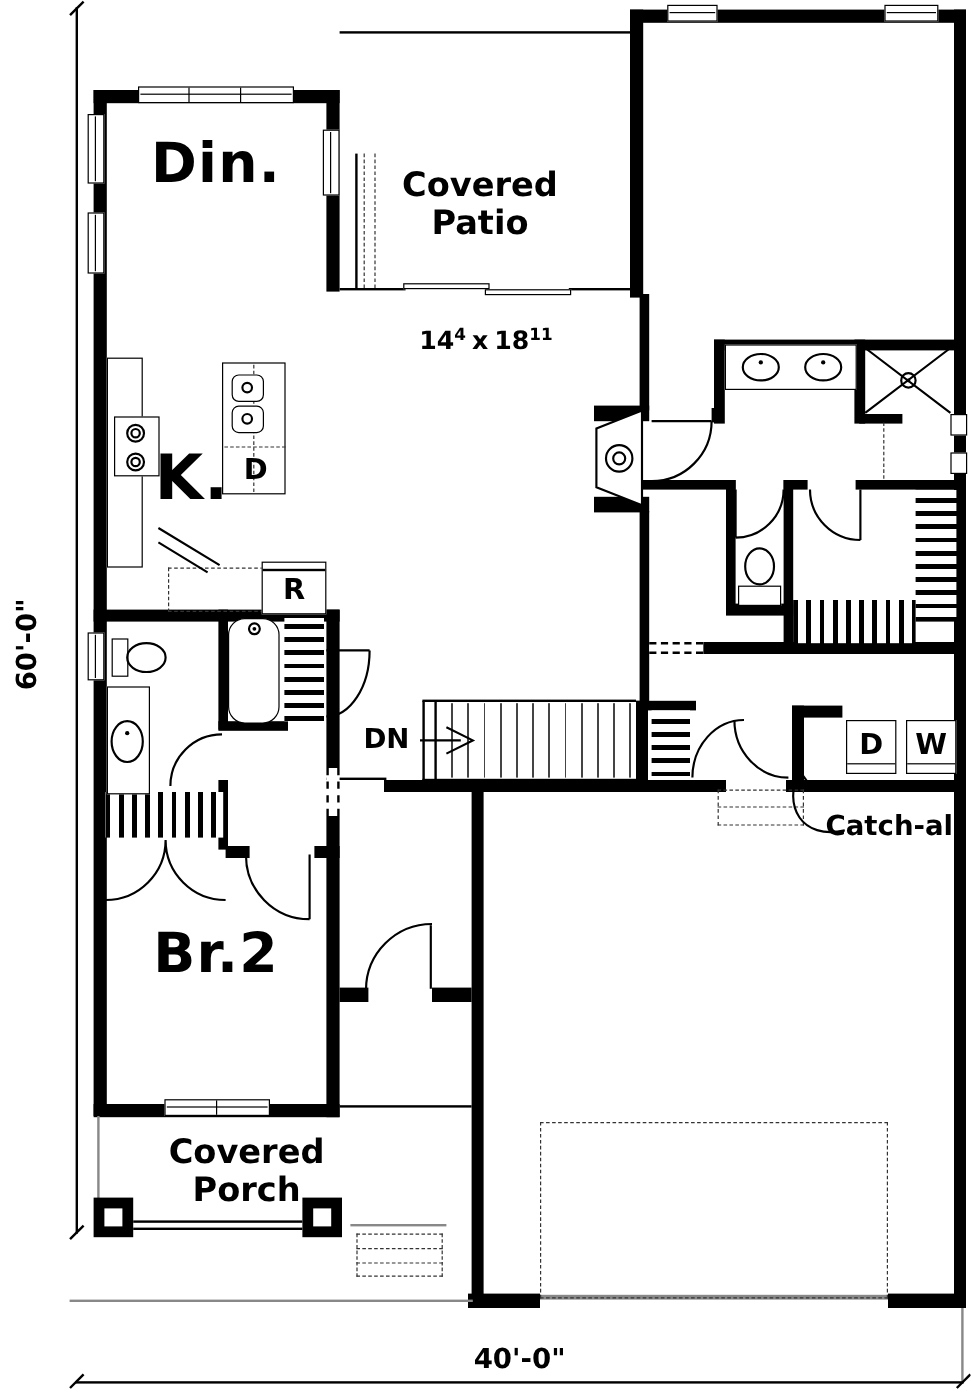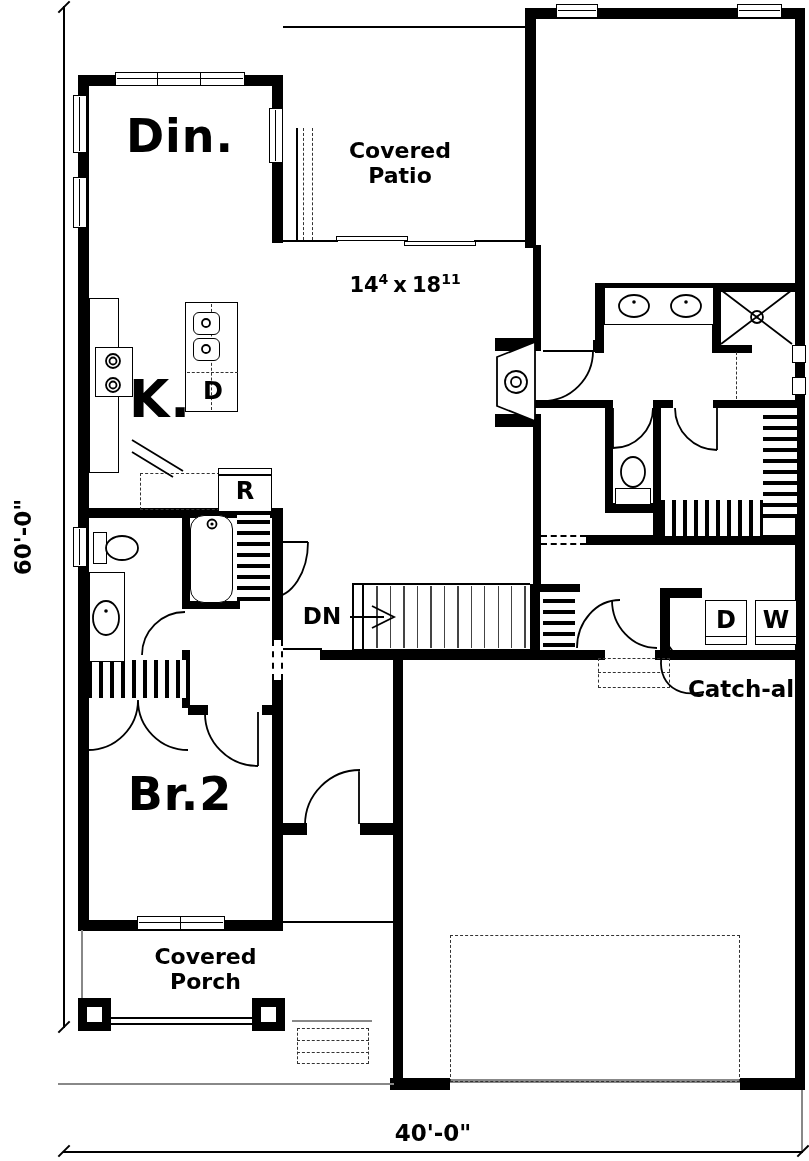--- a/index.html
+++ b/index.html
@@ -19,21 +19,21 @@
   .hatch-v{position:absolute;background:repeating-linear-gradient(0deg,#000 0 4px,#fff 4px 11px)}
   .treads{position:absolute;background:repeating-linear-gradient(90deg,#fff 0 12px,#444 12px 13.5px)}
   .openv{position:absolute;background:#fff;border-left:2px dashed #000;border-right:2px dashed #000;box-sizing:border-box}
   .openh{position:absolute;background:#fff;border-top:2px dashed #000;border-bottom:2px dashed #000;box-sizing:border-box}
   .room-label{position:absolute;text-align:center;font-weight:700}
   .rname{font-size:46px;line-height:1.05;letter-spacing:1px}
   .rname.k{font-size:52px}
   .rdim{font-size:21px;margin-top:5px;white-space:nowrap}
   .rdim sup{font-size:14px;font-weight:700}
   .mx{margin:0 5px}
-  .small-label{position:absolute;text-align:center;font-weight:700;font-size:22px;line-height:1.15}
+  .small-label{position:absolute;text-align:center;font-weight:700;font-size:28px;line-height:1.15}
   .appl{position:absolute;text-align:center;font-weight:700;font-size:24px}
   .dim-label{position:absolute;text-align:center;font-weight:700;font-size:23px}
   .tick{position:absolute;width:16px;height:2px;background:#000;transform:rotate(-45deg)}
   svg{position:absolute;left:0;top:0}
 </style>
 </head>
 <body>
 
 <div id="plan">
 

